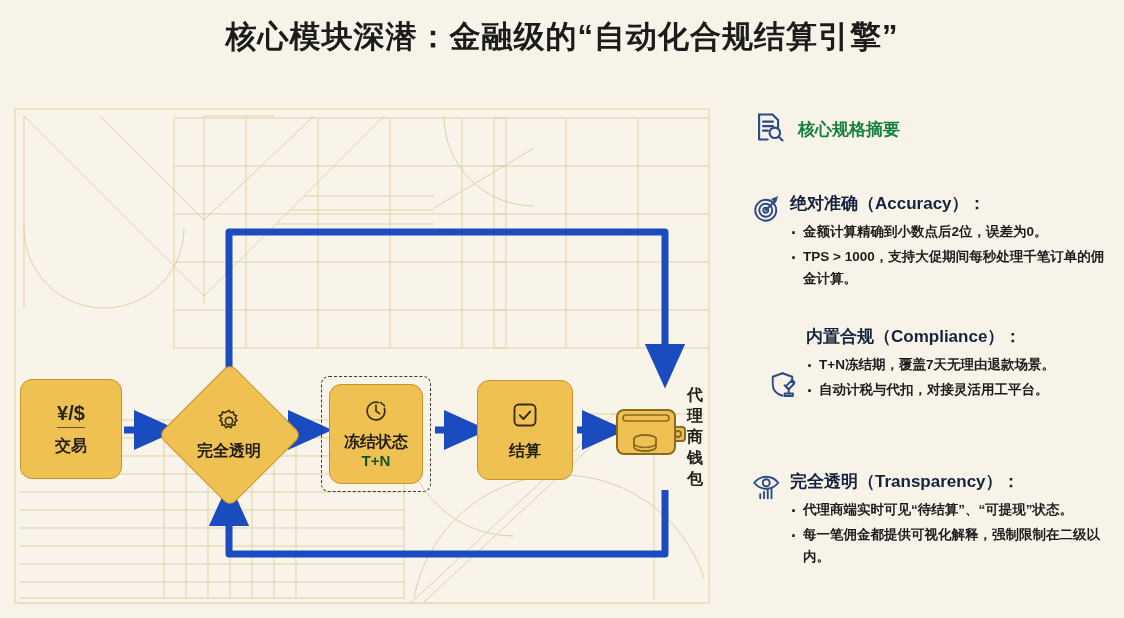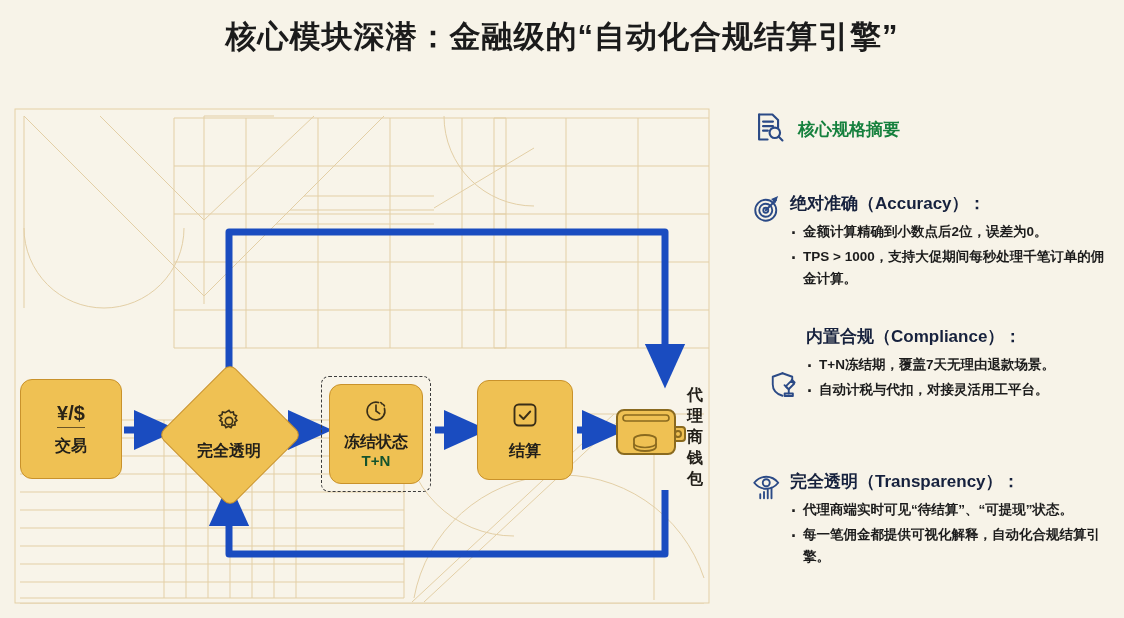--- a/index.html
+++ b/index.html
@@ -324,19 +324,19 @@
         <svg width="30" height="30" viewBox="0 0 24 24" fill="none" stroke="#2b4a86" stroke-width="1.5" stroke-linecap="round" stroke-linejoin="round">
           <path d="M1.8 8.6C4.4 5.4 7.8 3.8 11.4 3.8s7 1.6 9.6 4.8c-2.6 3.2-6 4.8-9.6 4.8S4.4 11.8 1.8 8.6z"></path>
           <circle cx="11.4" cy="8.6" r="2.8"></circle>
           <path d="M6.6 21v-3.2M9.6 21v-5M12.6 21v-6.8M15.6 21v-8.4"></path>
         </svg>
       </div>
       <div class="sec-body">
         <div class="sec-title">完全透明（Transparency）：</div>
         <ul class="bullets">
           <li>代理商端实时可见“待结算”、“可提现”状态。</li>
-          <li>每一笔佣金都提供可视化解释，自动化合规结算引擎。</li>
+          <li>每一笔佣金都提供可视化解释，强制限制在二级以内。</li>
         </ul>
       </div>
     </div>
 
   </div>
 </div>
 
 </body></html>

